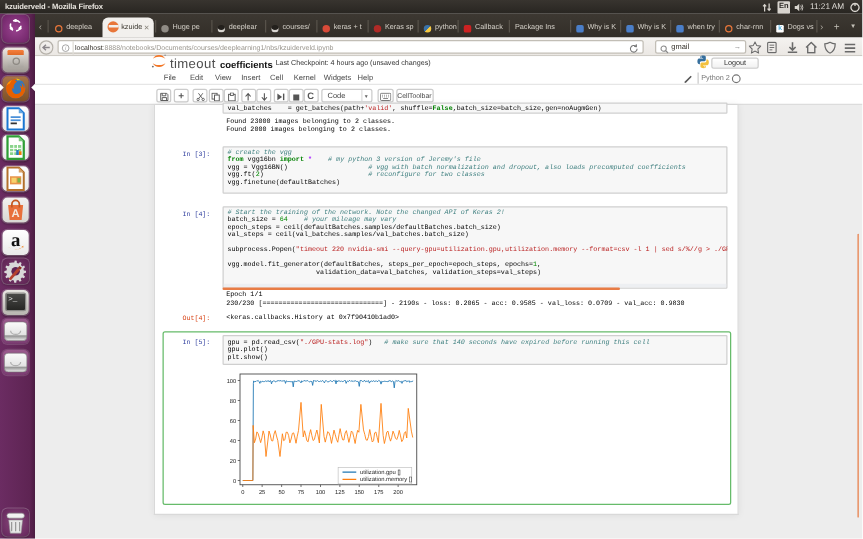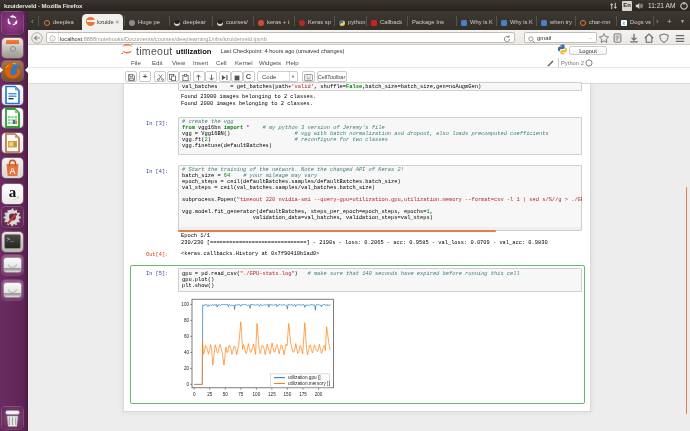--- a/index.html
+++ b/index.html
@@ -333,21 +333,21 @@
 </div>
 
 <div class="abs" id="jheader">
   <svg class="abs" style="left:92.5px;top:-2px" width="12.5" height="11.5" viewBox="0 0 44 40">
     <path d="M22 8.5 C13 8.5 6.5 12 4 14.5 C7.5 7.5 14 3 22 3 C30 3 36.5 7.5 40 14.5 C37.5 12 31 8.5 22 8.5 Z" fill="#f37626"></path>
     <path d="M22 31.5 C31 31.5 37.5 28 40 25.5 C36.5 32.5 30 37 22 37 C14 37 7.5 32.5 4 25.5 C6.5 28 13 31.5 22 31.5 Z" fill="#f37626"></path>
     <circle cx="39" cy="4" r="2.4" fill="#989798"></circle>
     <circle cx="4.5" cy="36" r="2.8" fill="#6f7070"></circle>
   </svg>
   <div class="abs" style="left:108px;top:-0.5px;font-size:10.5px;color:#4e4e4e;letter-spacing:0.3px">timeout</div>
-  <div class="abs" style="left:148px;top:1.5px;font-size:7.6px;font-weight:bold;color:#111">utilization</div>
+  <div class="abs" style="left:148px;top:1.5px;font-size:7.6px;font-weight:bold;color:#111">coefficients</div>
   <div class="abs" style="left:192.5px;top:3.2px;font-size:5.7px;color:#333">Last Checkpoint: 4 hours ago (unsaved changes)</div>
   <svg class="abs" style="left:529px;top:-1px" width="11" height="11" viewBox="0 0 24 24">
     <path d="M11.8 1 C6.8 1 7.2 3.2 7.2 3.2 V5.4 h4.8 V6.2 H5.2 C5.2 6.2 2 5.8 2 11 C2 16.2 4.8 16 4.8 16 H6.4 V13.6 C6.4 13.6 6.3 10.8 9.2 10.8 H14 C14 10.8 16.7 10.85 16.7 8.2 V3.8 C16.7 3.8 17.1 1 11.8 1 Z M9.2 2.6 A0.95 0.95 0 1 1 9.2 4.5 A0.95 0.95 0 1 1 9.2 2.6 Z" fill="#366f9d"></path>
     <path d="M12.2 23 C17.2 23 16.8 20.8 16.8 20.8 V18.6 h-4.8 V17.8 H18.8 C18.8 17.8 22 18.2 22 13 C22 7.8 19.2 8 19.2 8 H17.6 V10.4 C17.6 10.4 17.7 13.2 14.8 13.2 H10 C10 13.2 7.3 13.15 7.3 15.8 V20.2 C7.3 20.2 6.9 23 12.2 23 Z M14.8 21.4 A0.95 0.95 0 1 1 14.8 19.5 A0.95 0.95 0 1 1 14.8 21.4 Z" fill="#f3c13f"></path>
   </svg>
   <div class="abs" style="left:541px;top:0.5px;width:38px;height:9.5px;border:1px solid #ccc;border-radius:2px;background:linear-gradient(#fff,#f2f2f2);font-size:5.8px;color:#333;text-align:center;line-height:9px">Logout</div>
 </div>
 
 <div class="abs" id="jmenu">
   <span style="left:103px">File</span>

